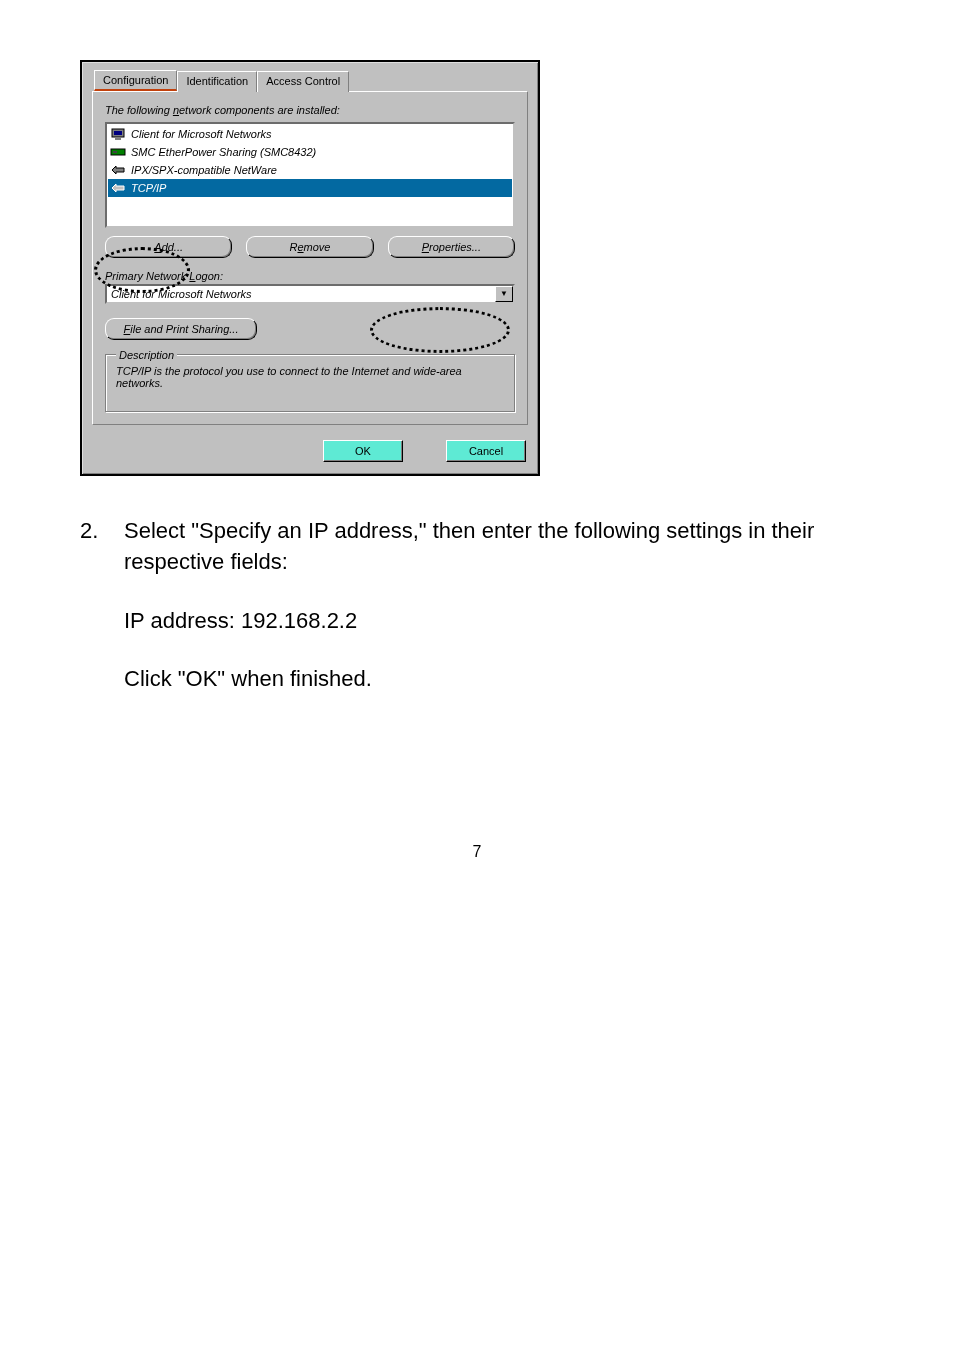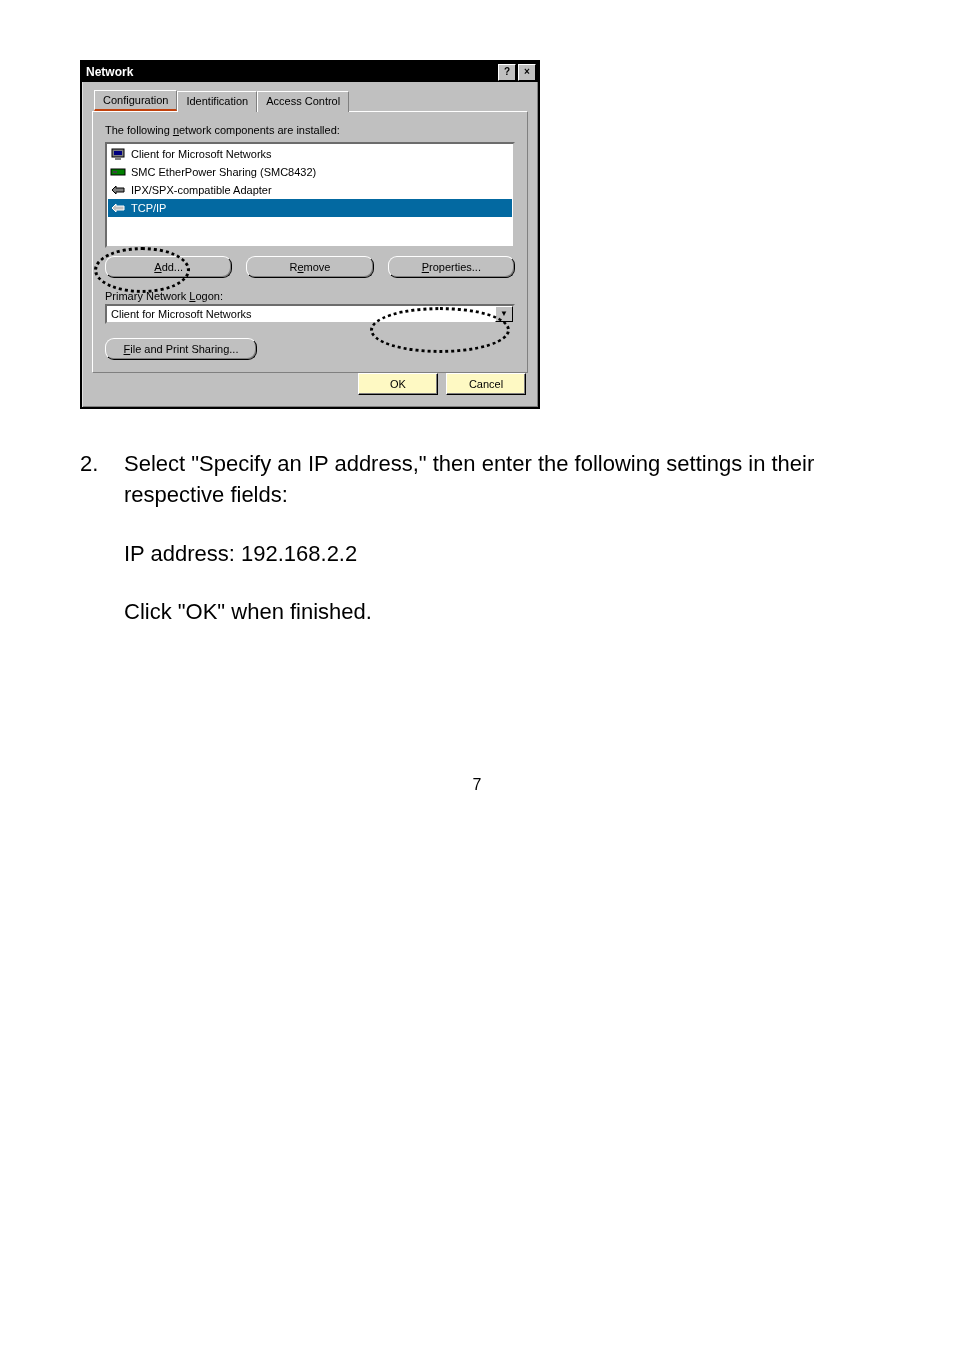--- a/index.html
+++ b/index.html
@@ -69,26 +69,27 @@
     }
     .tab.active {
       z-index: 2;
       border-bottom: 2px solid #c2410c;
       top: 0;
     }
     .tab:not(.active) {
       border-bottom: none;
     }
     .tab-panel {
-      margin: 0 10px 0 10px;
+      margin: 0 10px 15px 10px;
       border-top: 1px solid #fff;
       border-left: 1px solid #fff;
       border-right: 1px solid #808080;
       border-bottom: 1px solid #808080;
       padding: 12px;
+      font-style: italic;
     }
     .label-text {
       margin-bottom: 6px;
       display: block;
     }
     .listbox {
       background: #fff;
       border: 2px inset #c0c0c0;
       height: 100px;
       padding: 1px;
@@ -191,29 +192,30 @@
       margin-top: -8px;
     }
     .bottom-buttons {
       display: flex;
       justify-content: flex-end;
       gap: 8px;
       padding: 0 12px 12px 12px;
     }
     .bottom-btn {
       width: 78px;
-      background: #fef9c3;
+      background: #5eead4;
       border-top: 1px solid #fff;
       border-left: 1px solid #fff;
       border-right: 1px solid #000;
       border-bottom: 1px solid #000;
       padding: 4px 0;
       text-align: center;
       font-size: 11px;
       box-shadow: inset -1px -1px 0 #808080;
+      margin-left: 35px;
     }
     .underline-letter {
       text-decoration: underline;
     }
     .instruction-block {
       font-family: Arial, Helvetica, sans-serif;
       font-size: 22px;
       line-height: 1.4;
       margin-top: 40px;
     }
@@ -239,27 +241,20 @@
     }
   </style>
 </head>
 <body>
 
 <div class="page">
   <div class="win-container">
     <div class="dots-circle dots-tcp"></div>
     <div class="dots-circle dots-props"></div>
     <div class="window">
-    <div class="titlebar">
-      <span>Network</span>
-      <div class="titlebar-buttons">
-        <div class="titlebar-btn">?</div>
-        <div class="titlebar-btn">×</div>
-      </div>
-    </div>
 
     <div class="tabs">
       <div class="tab active">Configuration</div>
       <div class="tab">Identification</div>
       <div class="tab">Access Control</div>
     </div>
 
     <div class="tab-panel">
       <span class="label-text">The following <span class="underline-letter">n</span>etwork components are installed:</span>
 
@@ -282,21 +277,21 @@
                 </svg>
           </span>
           <span>SMC EtherPower Sharing (SMC8432)</span>
         </div>
         <div class="list-item">
           <span class="icon-box">
             <svg viewBox="0 0 16 16">
                   <path d="M2 8 L6 4 L6 6 L14 6 L14 10 L6 10 L6 12 Z" fill="#808080" stroke="#000"></path>
                 </svg>
           </span>
-          <span>IPX/SPX-compatible Adapter</span>
+          <span>IPX/SPX-compatible NetWare</span>
         </div>
         <div class="list-item selected">
           <span class="icon-box">
             <svg viewBox="0 0 16 16">
                   <path d="M2 8 L6 4 L6 6 L14 6 L14 10 L6 10 L6 12 Z" fill="#c0c0c0" stroke="#fff"></path>
                 </svg>
           </span>
           <span>TCP/IP</span>
         </div>
       </div>
@@ -312,20 +307,24 @@
         <div class="dropdown">
           <span class="dropdown-text">Client for Microsoft Networks</span>
           <span class="dropdown-arrow">▼</span>
         </div>
       </div>
 
       <div style="margin-top:14px;">
         <div class="win-btn" style="flex:none; width:150px; display:inline-block;"><span class="underline-letter">F</span>ile and Print Sharing...</div>
       </div>
 
+      <div class="fieldset">
+        <span class="fieldset-legend">Description</span>
+        <div class="fieldset-content">TCP/IP is the protocol you use to connect to the Internet and wide-area networks.</div>
+      </div>
     </div>
 
     <div class="bottom-buttons">
       <div class="bottom-btn">OK</div>
       <div class="bottom-btn">Cancel</div>
     </div>
   </div>
   </div>
 
   <div class="instruction-block">

